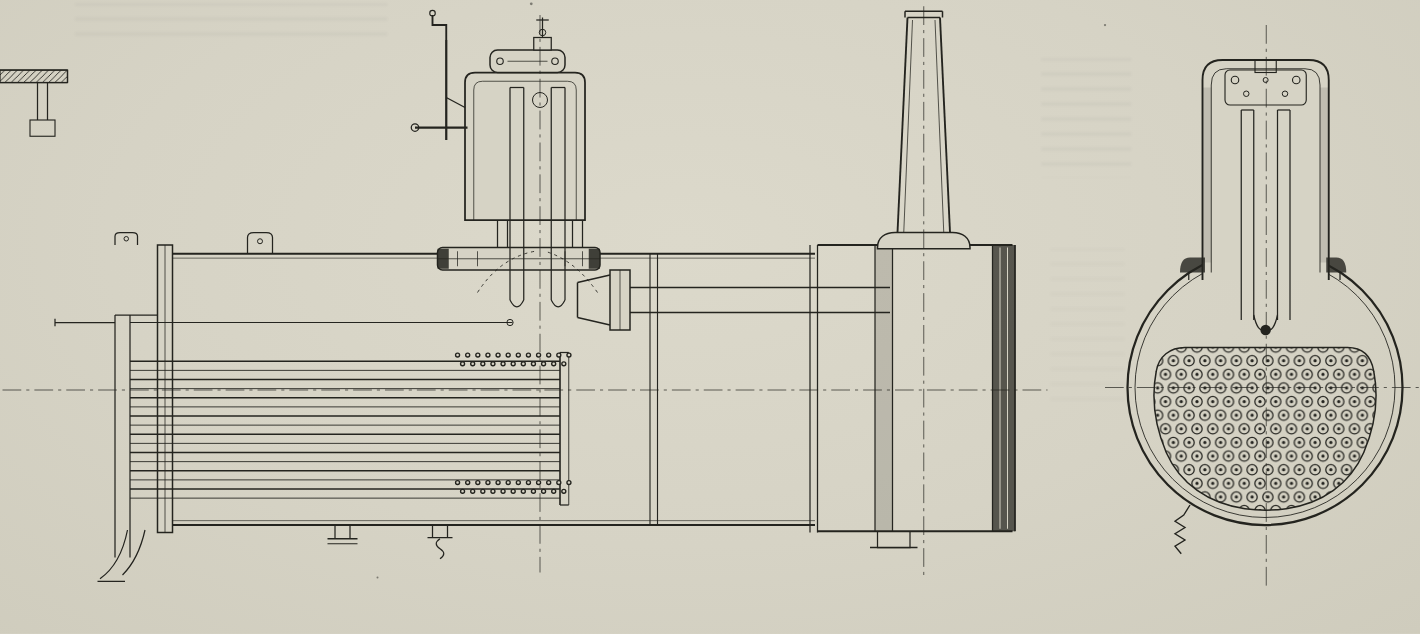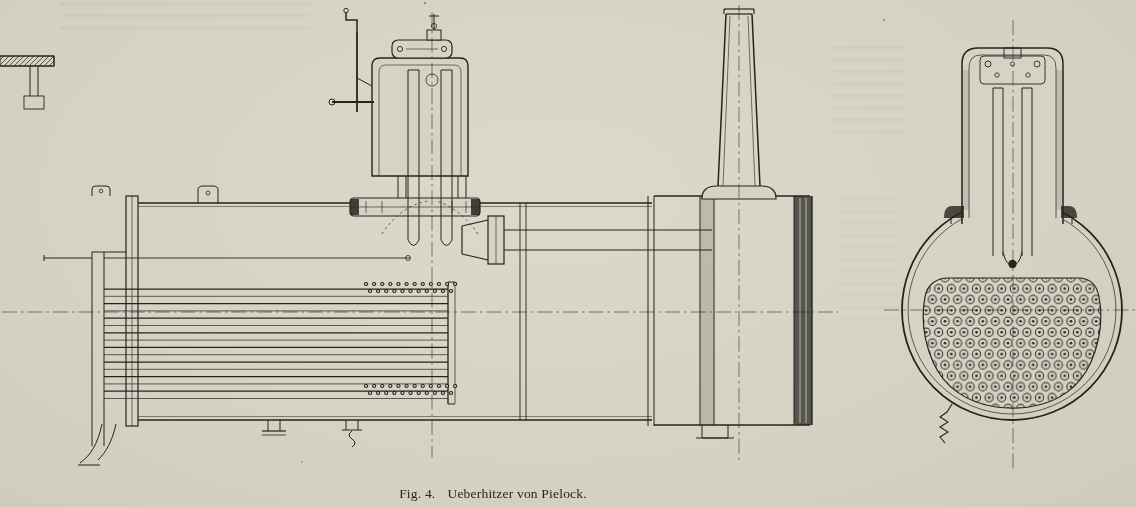--- a/index.html
+++ b/index.html
@@ -278,17 +278,14 @@
         <line x1="2" y1="312" x2="838" y2="312"></line>
         <line x1="432" y1="12" x2="432" y2="458"></line>
         <line x1="739" y1="5" x2="739" y2="464"></line>
         <line x1="1013" y1="20" x2="1013" y2="470"></line>
         <line x1="884" y1="310" x2="1136" y2="310"></line>
       </g>
 
     </g>
   </svg>
 
-  <div class="caption">
-    <span class="label">Fig. 4.</span><span>Ueberhitzer von Pielock.</span>
-  </div>
 
 </div>
 
 </body></html>

